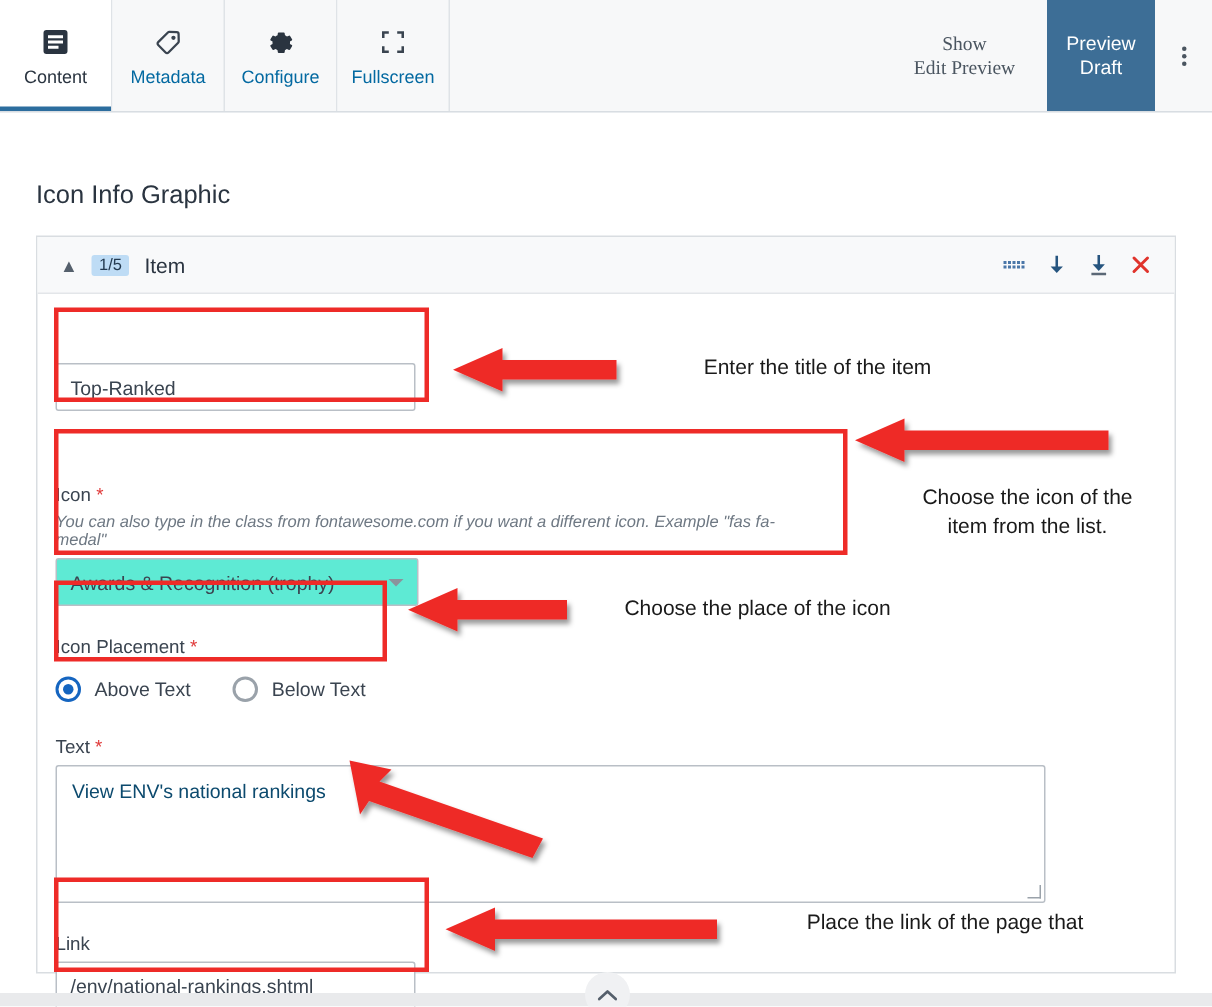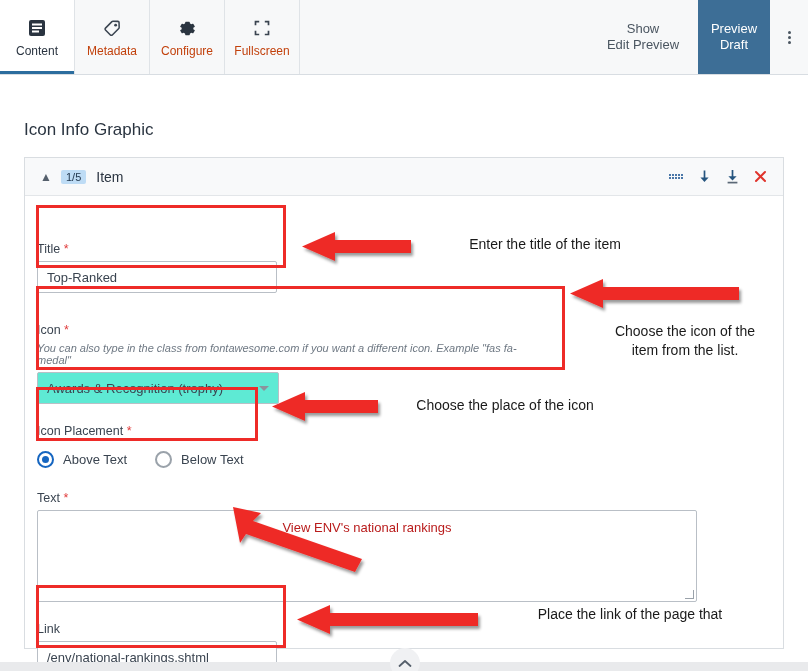--- a/index.html
+++ b/index.html
@@ -54,41 +54,41 @@
   }
   .tb-tab .ico {
     height: 22px;
     display: flex;
     align-items: center;
     justify-content: center;
     color: #3a4450;
   }
   .tb-tab .lbl {
     font-size: 12px;
-    color: #c2410c;
+    color: #0369a1;
     line-height: 1;
   }
   .tb-tab:first-child .lbl { color: #2a3440; }
 
   .tb-spacer { flex: 1; }
 
   .tb-action {
     display: flex;
     align-items: center;
     justify-content: center;
     text-align: center;
     font-size: 13px;
     color: #4a5560;
     padding: 0 16px;
     line-height: 1.25;
     cursor: pointer;
     box-sizing: border-box;
   }
   .tb-action.close { width: 72px; }
-  .tb-action.showedit { width: 110px; }
+  .tb-action.showedit { width: 110px; font-family: Liberation Serif, serif; }
   .tb-action.preview {
     width: 72px;
     background: #3d6e96;
     color: #ffffff;
   }
   .tb-kebab {
     width: 38px;
     display: flex;
     align-items: center;
     justify-content: center;
@@ -244,26 +244,25 @@
     border-radius: 50%;
     background: #1565c0;
   }
   .radio-lbl { font-size: 13px; color: #3a4450; }
 
   .textarea-box {
     border: 1px solid #b9bfc6;
     border-radius: 2px;
     background: #ffffff;
     font-size: 13px;
-    color: #b91c1c;
+    color: #0c4a6e;
     padding: 9px 10px;
     box-sizing: border-box;
     position: relative;
     cursor: text;
-    text-align: center;
   }
   .textarea-box::after {
     content: "";
     position: absolute;
     right: 2px; bottom: 2px;
     width: 8px; height: 8px;
     border-right: 1px solid #9aa2aa;
     border-bottom: 1px solid #9aa2aa;
   }
 
@@ -434,23 +433,20 @@
     <span class="hdr-icon">
       <svg width="15" height="15" viewBox="0 0 15 15" stroke="#e0342c" stroke-width="2" stroke-linecap="round">
         <path d="M3 3 L12 12 M12 3 L3 12"></path>
       </svg>
     </span>
   </div>
 
   <div class="panel-body">
 
     <div class="fld-title">
-      <div class="field-label">
-        <span>Title</span><span class="req"> *</span>
-      </div>
       <div class="txt-input">Top-Ranked</div>
     </div>
 
     <div class="fld-icon">
       <div class="field-label">
         <span>Icon</span><span class="req"> *</span>
       </div>
       <div class="helper">You can also type in the class from fontawesome.com if you want a different icon. Example "fas fa-medal"</div>
       <div class="select-box">
         <span class="sel-val">Awards &amp; Recognition (trophy)</span>

